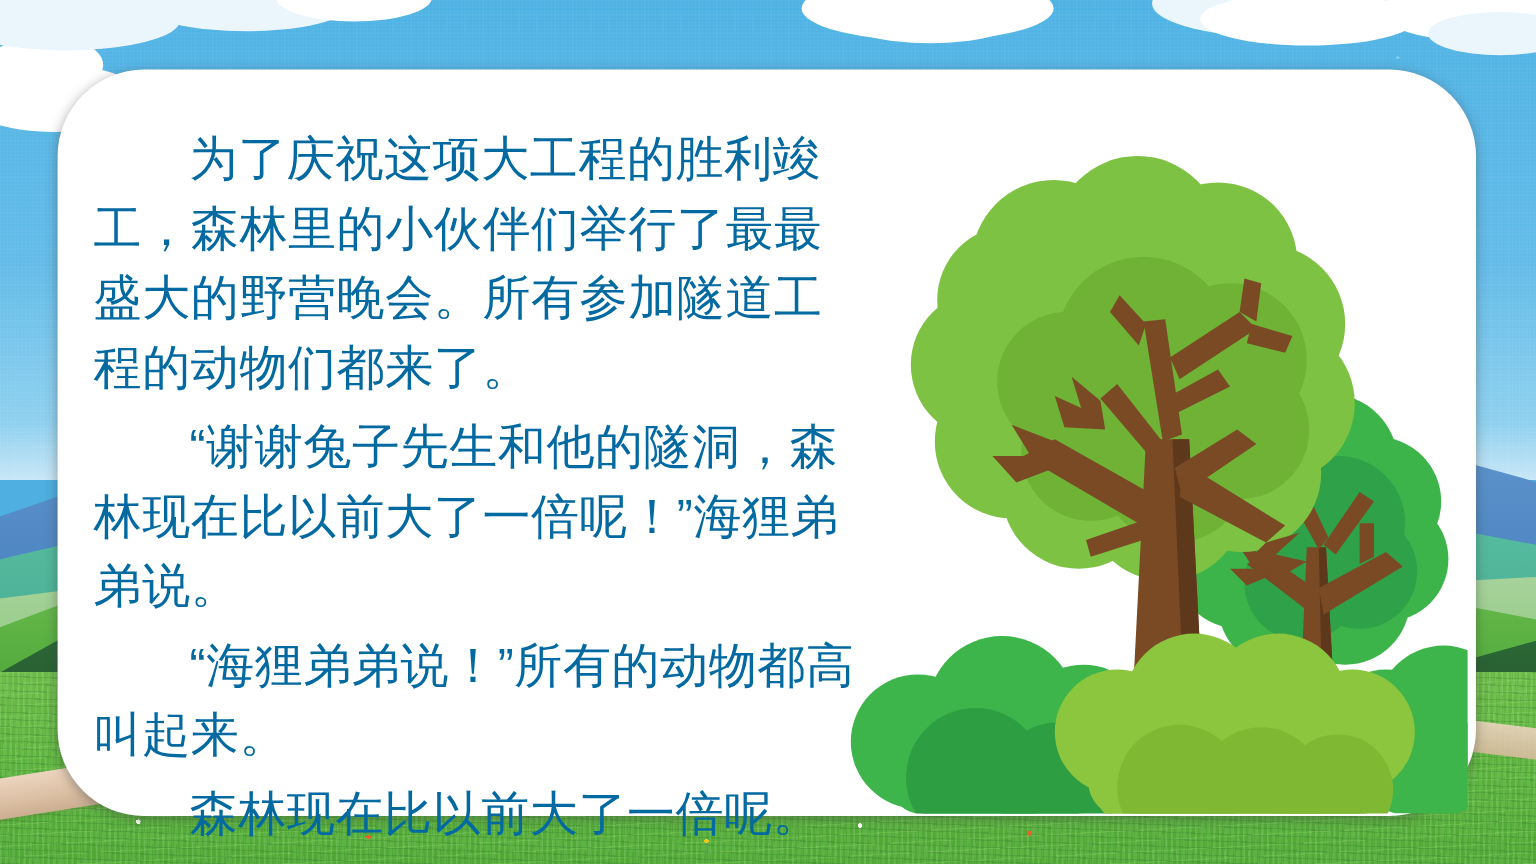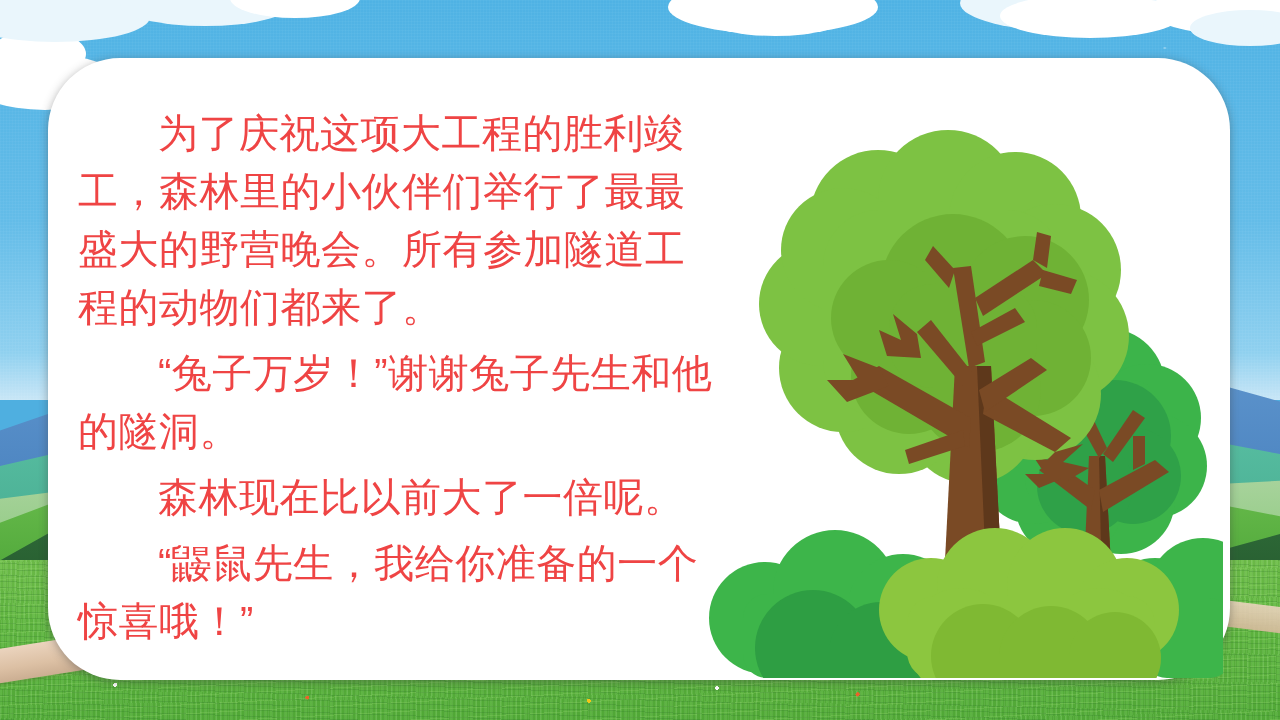--- a/index.html
+++ b/index.html
@@ -178,21 +178,21 @@
   #story {
     position: absolute;
     left: 30px;
     top: 46px;
     width: 640px;
   }
   .para {
     margin: 0;
     font-size: 40px;
     line-height: 58px;
-    color: #ef4444;
+    color: #0369a1;
     text-indent: 2em;
     letter-spacing: 0.5px;
     white-space: pre-wrap;
     word-break: break-all;
   }
   .para + .para { margin-top: 0px; }
   .para.gap { margin-top: 8px; }
 
   
   #illustration {
@@ -240,21 +240,22 @@
     <div class="bg-path-r"></div>
     <div class="bg-layer bg-flowers"></div>
     <div class="bg-path"></div>
 
   </div>
 
   <div id="card">
 
     <div id="story">
       <p class="para">为了庆祝这项大工程的胜利竣工，森林里的小伙伴们举行了最最盛大的野营晚会。所有参加隧道工程的动物们都来了。</p>
-      <p class="para gap">“兔子万岁！”谢谢兔子先生和他的隧洞。</p>
+      <p class="para gap">“谢谢兔子先生和他的隧洞，森林现在比以前大了一倍呢！”海狸弟弟说。</p>
+      <p class="para gap">“海狸弟弟说！”所有的动物都高叫起来。</p>
       <p class="para gap">森林现在比以前大了一倍呢。</p>
       <p class="para gap">“鼹鼠先生，我给你准备的一个惊喜哦！”</p>
     </div>
 
     <div id="illustration">
       <svg viewBox="0 0 520 560" xmlns="http://www.w3.org/2000/svg">
 
         <g>
 
           <g fill="#3CB44A">

